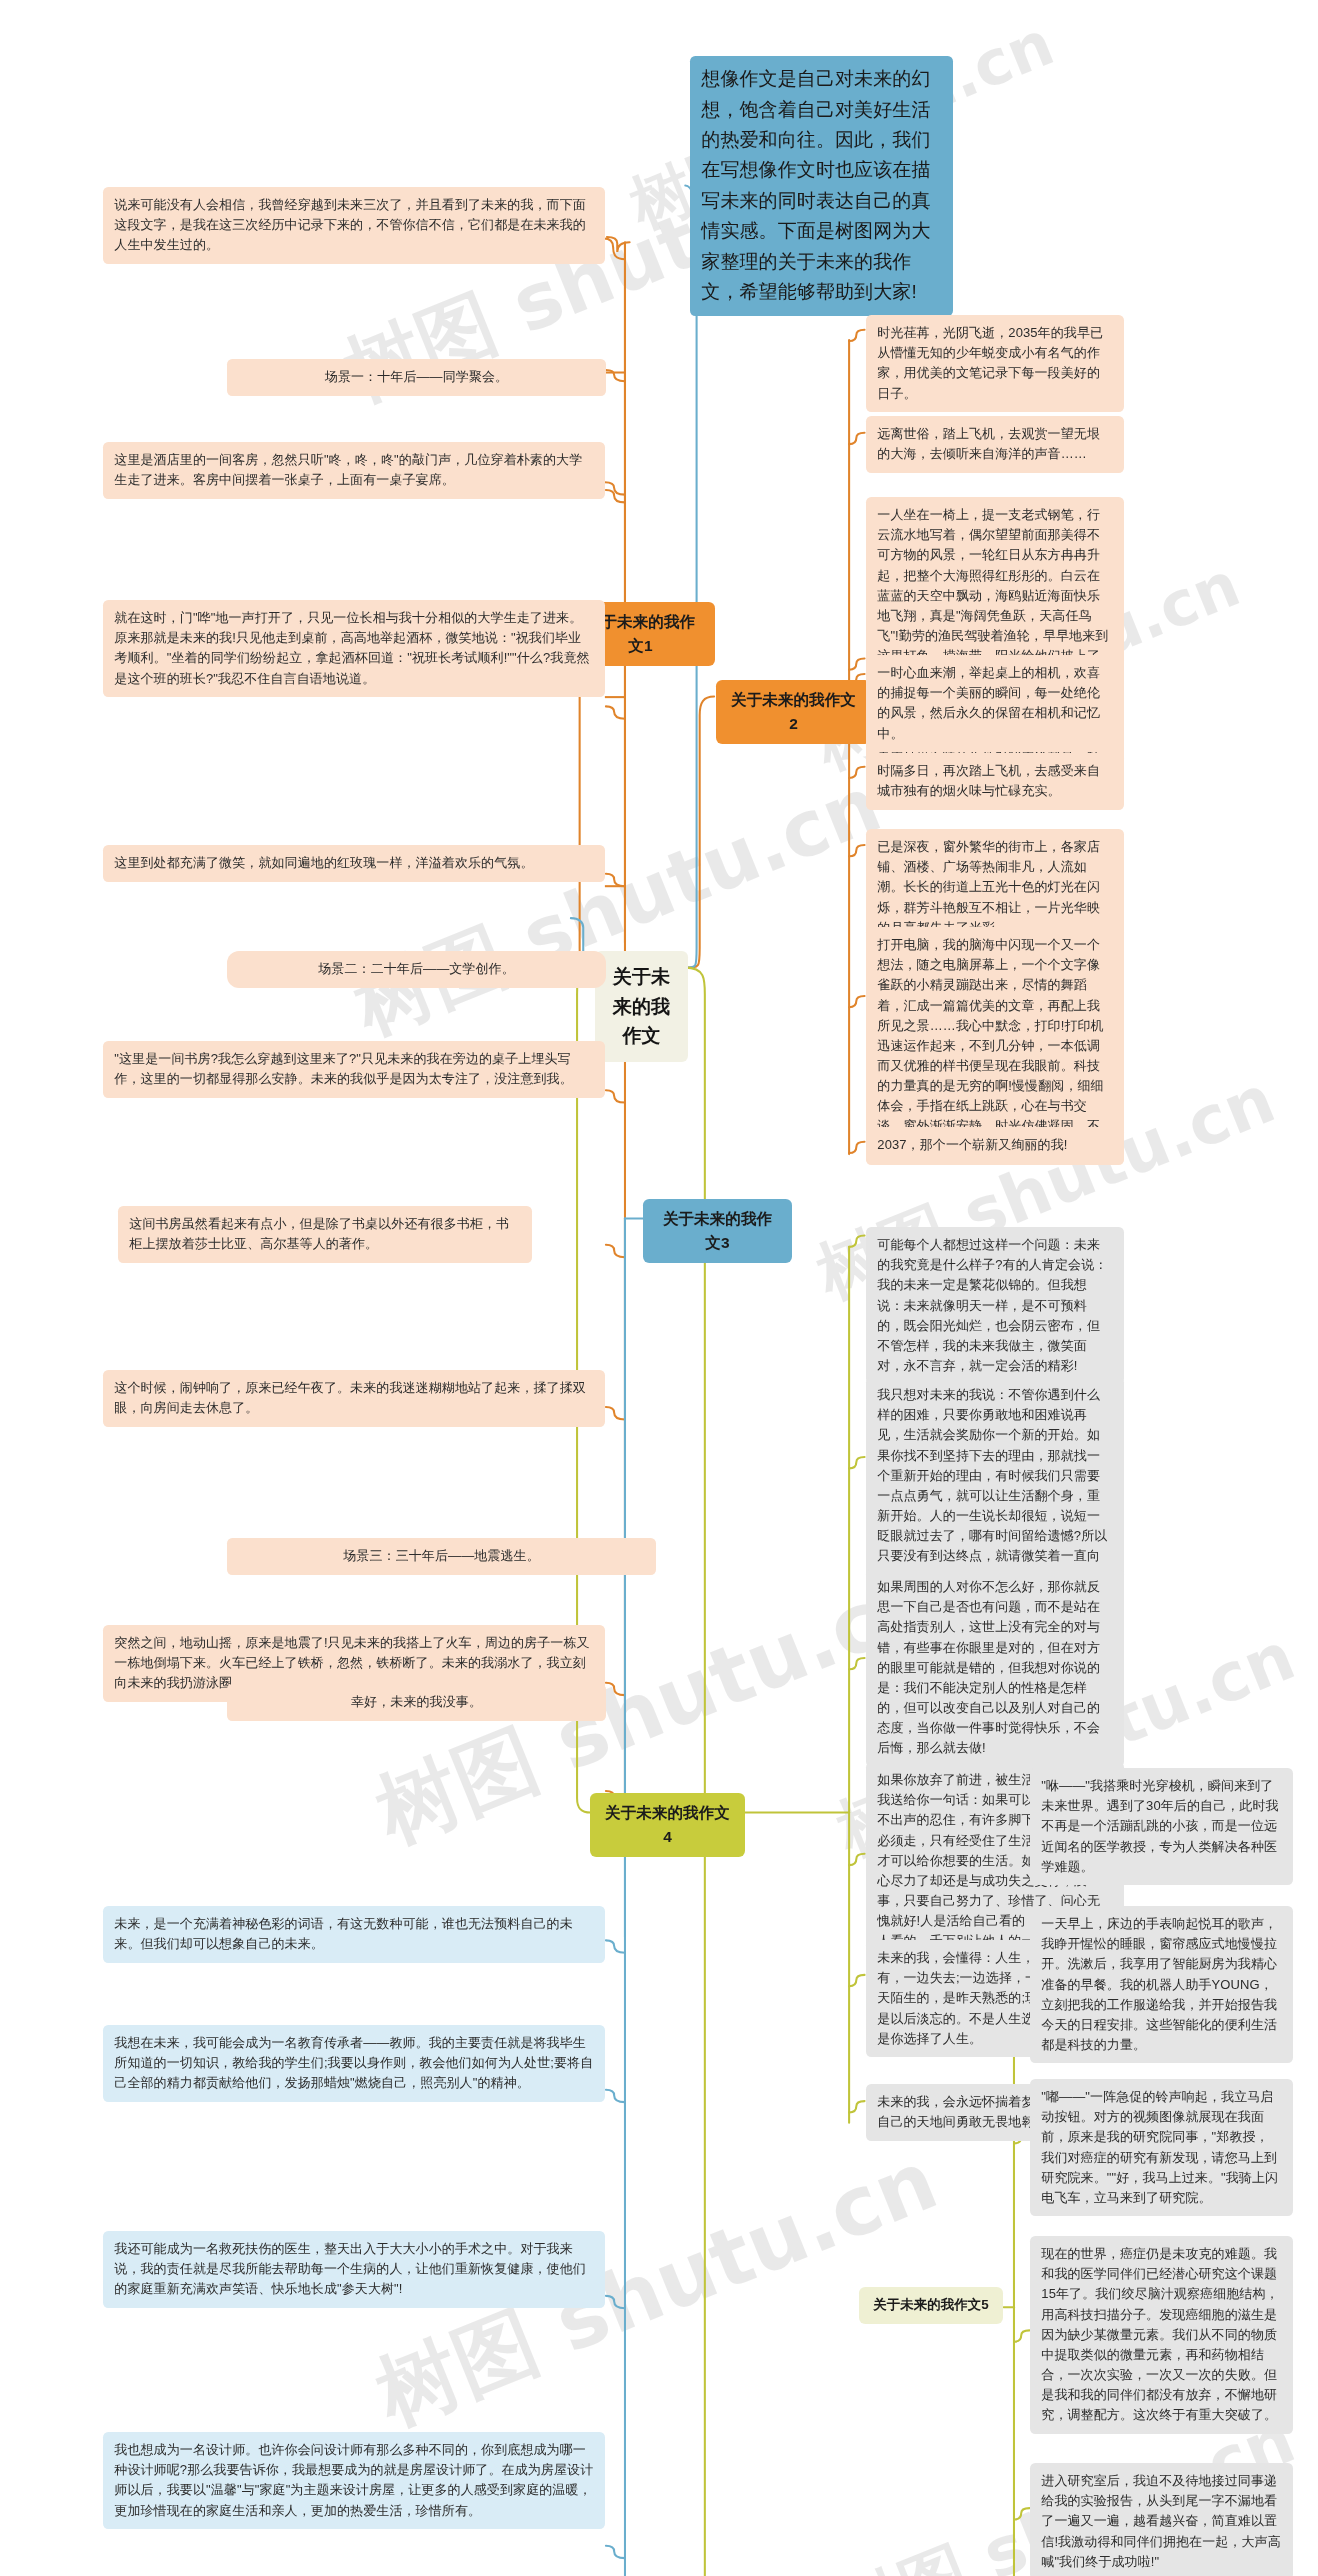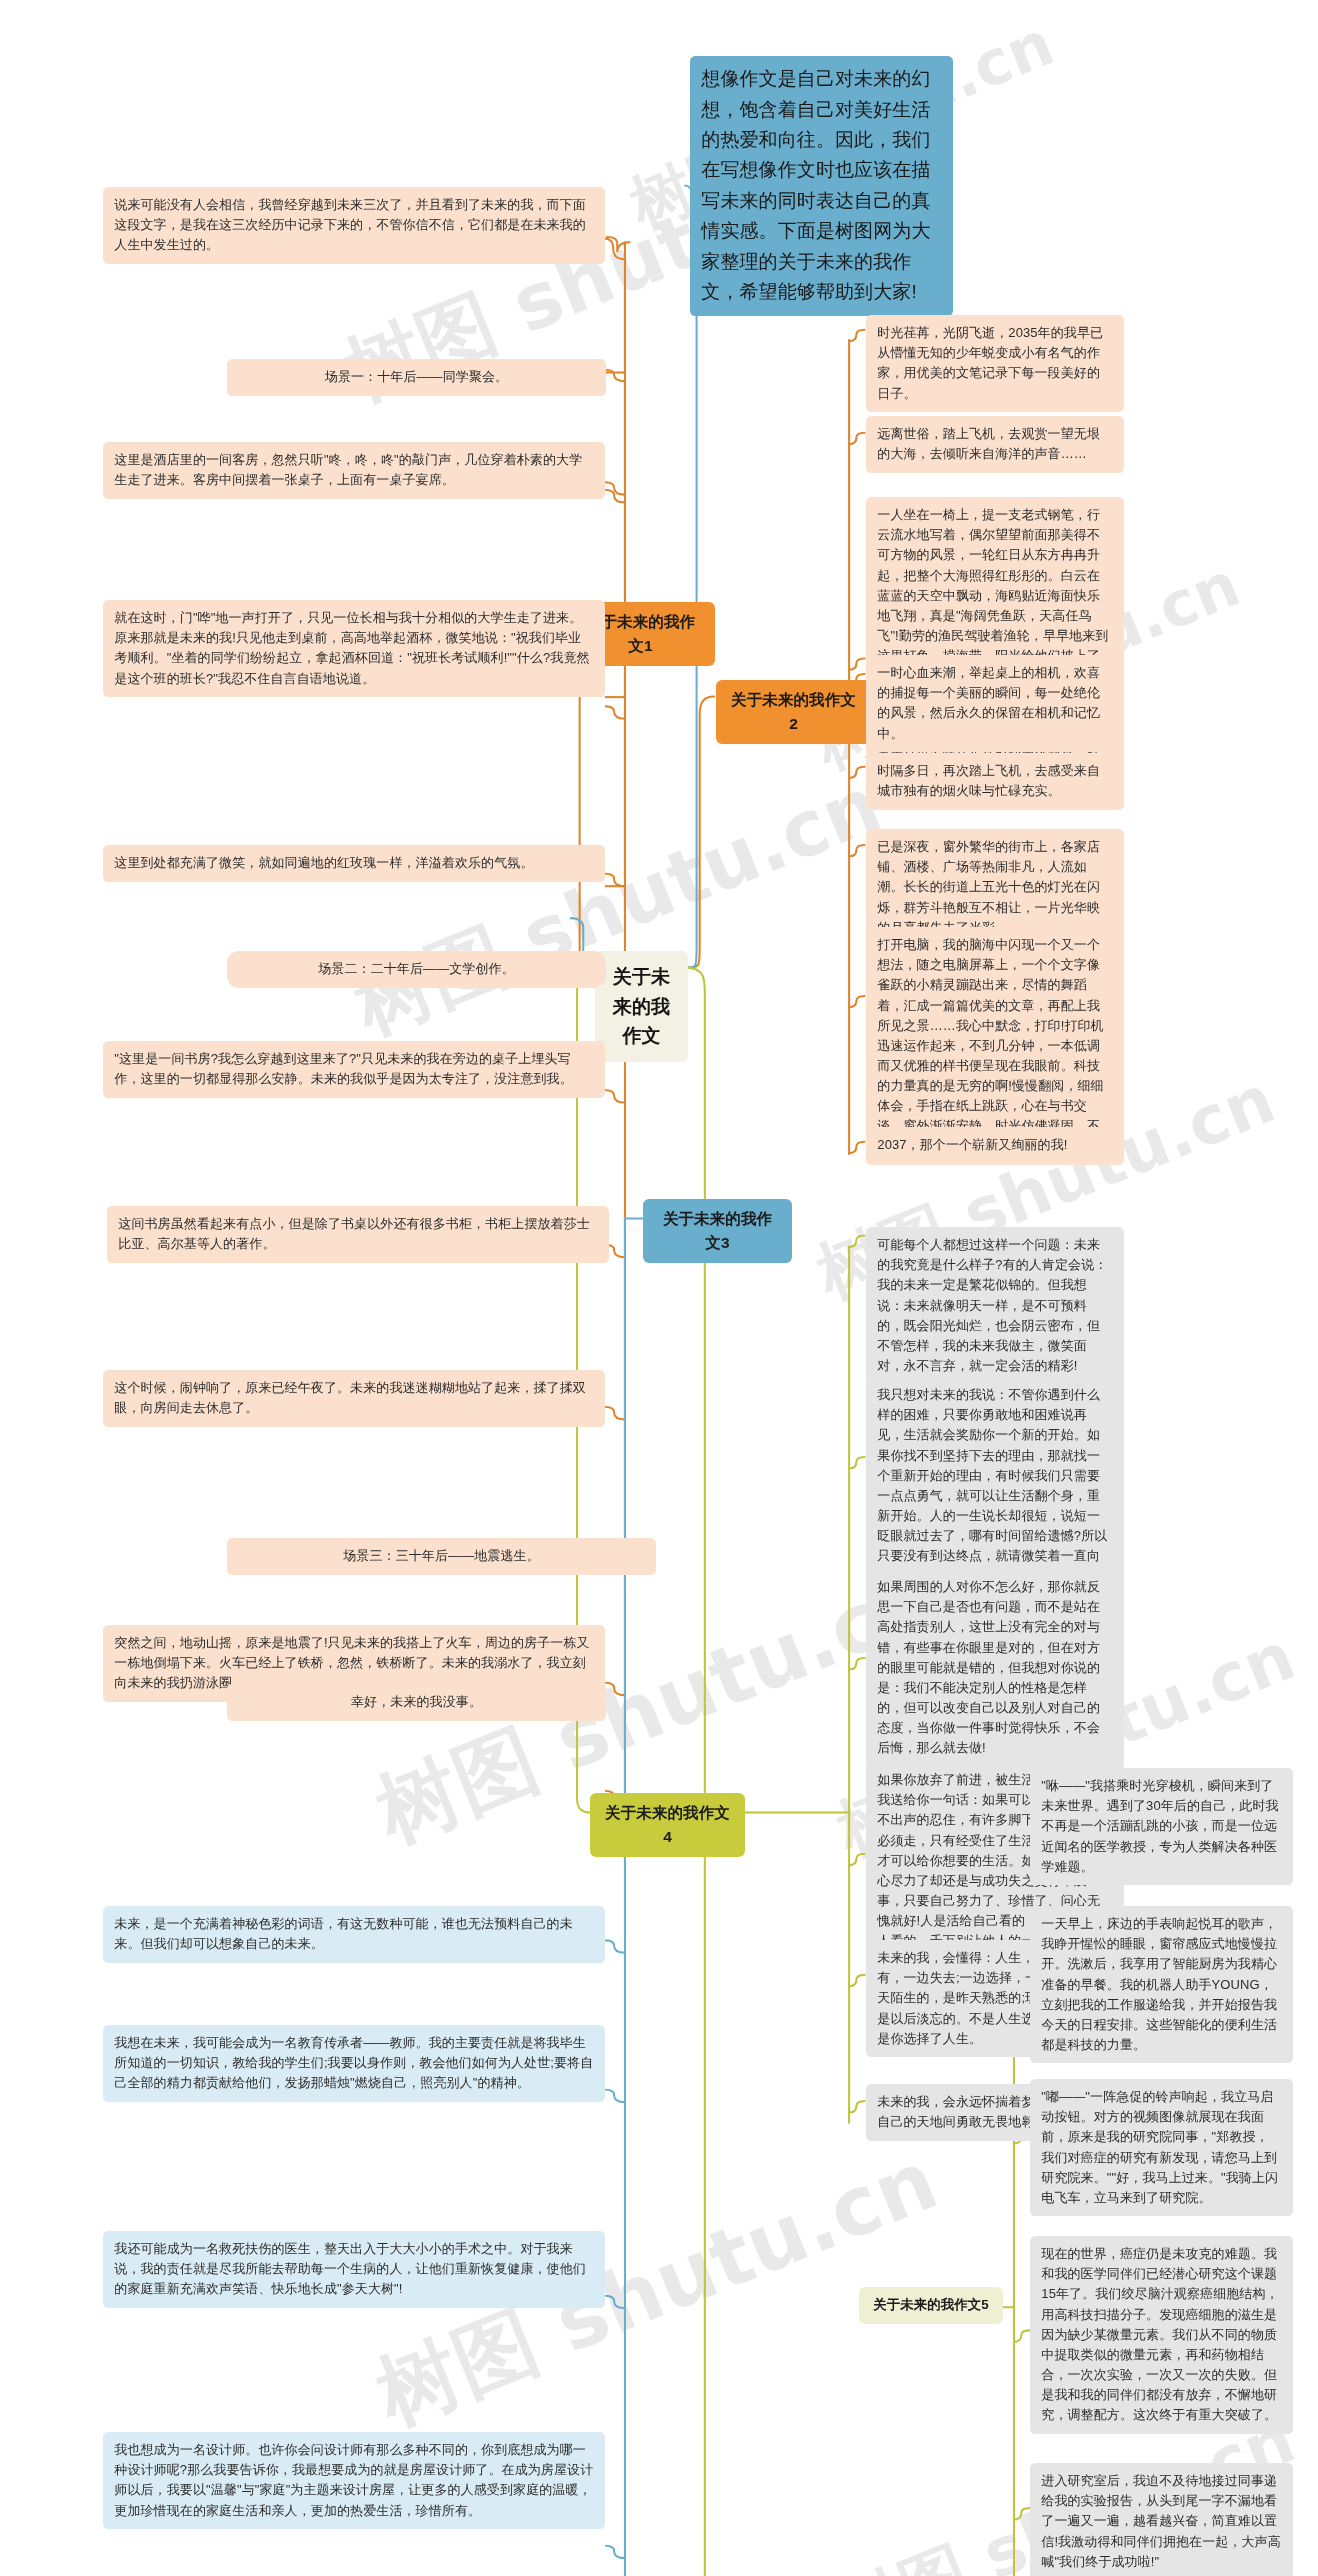--- a/index.html
+++ b/index.html
@@ -129,21 +129,21 @@
   </g>
 </svg>
 
 <div class="node leaf-orange" style="left:103px; top:187px; width:502px;">说来可能没有人会相信，我曾经穿越到未来三次了，并且看到了未来的我，而下面这段文字，是我在这三次经历中记录下来的，不管你信不信，它们都是在未来我的人生中发生过的。</div>
 <div class="node leaf-orange center-label" style="left:227px; top:359px; width:379px;">场景一：十年后——同学聚会。</div>
 <div class="node leaf-orange" style="left:103px; top:442px; width:502px;">这里是酒店里的一间客房，忽然只听"咚，咚，咚"的敲门声，几位穿着朴素的大学生走了进来。客房中间摆着一张桌子，上面有一桌子宴席。</div>
 <div class="node leaf-orange" style="left:103px; top:600px; width:502px;">就在这时，门"哗"地一声打开了，只见一位长相与我十分相似的大学生走了进来。原来那就是未来的我!只见他走到桌前，高高地举起酒杯，微笑地说："祝我们毕业考顺利。"坐着的同学们纷纷起立，拿起酒杯回道："祝班长考试顺利!""什么?我竟然是这个班的班长?"我忍不住自言自语地说道。</div>
 <div class="node leaf-orange" style="left:103px; top:845px; width:502px;">这里到处都充满了微笑，就如同遍地的红玫瑰一样，洋溢着欢乐的气氛。</div>
 <div class="node leaf-orange center-label" style="left:227px; top:951px; width:379px;border-radius:12px;">场景二：二十年后——文学创作。</div>
 <div class="node leaf-orange" style="left:103px; top:1041px; width:502px;">"这里是一间书房?我怎么穿越到这里来了?"只见未来的我在旁边的桌子上埋头写作，这里的一切都显得那么安静。未来的我似乎是因为太专注了，没注意到我。</div>
-<div class="node leaf-orange" style="left:107px; top:1206px; width:502px;">这间书房虽然看起来有点小，但是除了书桌以外还有很多书柜，书柜上摆放着莎士比亚、高尔基等人的著作。</div>
+<div class="node leaf-orange" style="left:118px; top:1206px; width:414px;">这间书房虽然看起来有点小，但是除了书桌以外还有很多书柜，书柜上摆放着莎士比亚、高尔基等人的著作。</div>
 <div class="node leaf-orange" style="left:103px; top:1370px; width:502px;">这个时候，闹钟响了，原来已经午夜了。未来的我迷迷糊糊地站了起来，揉了揉双眼，向房间走去休息了。</div>
 <div class="node leaf-orange center-label" style="left:227px; top:1538px; width:429px;">场景三：三十年后——地震逃生。</div>
 <div class="node leaf-orange" style="left:103px; top:1625px; width:502px;">突然之间，地动山摇，原来是地震了!只见未来的我搭上了火车，周边的房子一栋又一栋地倒塌下来。火车已经上了铁桥，忽然，铁桥断了。未来的我溺水了，我立刻向未来的我扔游泳圈。</div>
 <div class="node leaf-orange center-label" style="left:227px; top:1684px; width:379px;">幸好，未来的我没事。</div>
 
 <svg width="1319" height="3197" style="position:absolute;left:0;top:0;z-index:1;pointer-events:none;" viewBox="0 0 2560 6205">
   <g fill="none" stroke="#e0842b" stroke-width="4" stroke-linecap="round">
     <path d="M1213 1205 L1213 470"></path>
     <path d="M1213 1205 L1213 3520"></path>
     <path d="M1222 470 C1204 470 1198 477 1198 489 L1198 472 C1198 464 1190 460 1178 460"></path>

